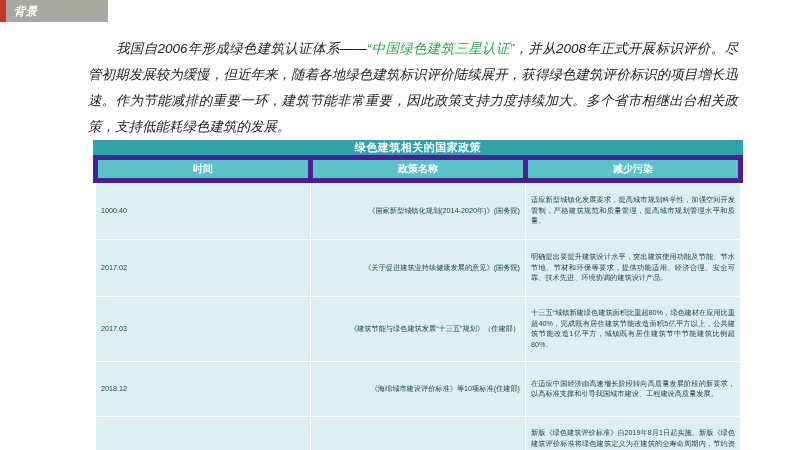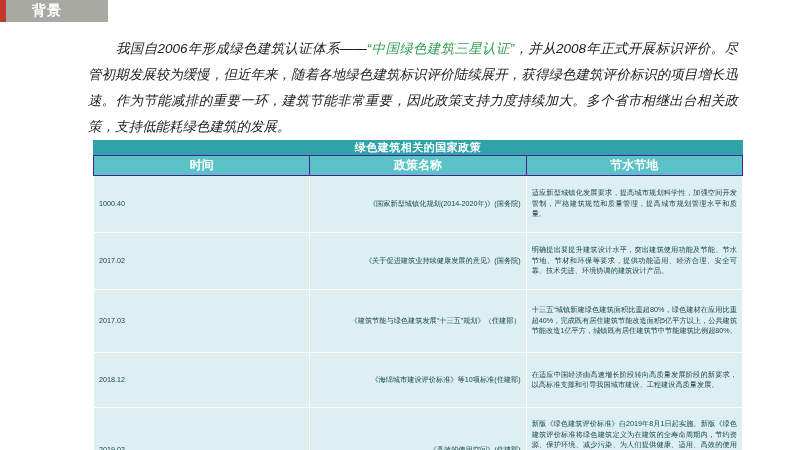--- a/index.html
+++ b/index.html
@@ -29,25 +29,26 @@
     background: #a7a9a2;
     display: flex;
     align-items: center;
   }
   .header-tab .bar {
     width: 6px;
     height: 22px;
     background: #c0392b;
   }
   .header-tab .title {
-    font-size: 14px;
+    font-size: 11px;
     color: #ffffff;
-    padding-left: 26px;
+    padding-left: 8px;
     letter-spacing: 1px;
     font-weight: bold;
+    font-style: italic;
   }
 
   
   .paragraph {
     position: absolute;
     left: 88px;
     top: 36px;
     width: 650px;
     font-size: 13.5px;
     line-height: 26px;
@@ -79,24 +80,24 @@
     font-size: 11px;
     font-weight: bold;
     height: 15px;
     line-height: 15px;
     text-align: center;
     letter-spacing: 0.5px;
   }
   table.policy th {
     background: #5bc3c7;
     color: #ffffff;
-    font-size: 12px;
+    font-size: 10px;
     font-weight: bold;
     height: 16px;
-    border: 1px solid #4c1d95;
+    border: 5px solid #4c1d95;
     text-align: center;
     vertical-align: middle;
   }
   table.policy td {
     background: #ddeff0;
     color: #17464a;
     font-size: 7.2px;
     line-height: 10.5px;
     border: 1px solid #ffffff;
     padding: 11px 5px;
@@ -136,21 +137,21 @@
     <span>我国自2006年形成绿色建筑认证体系——</span><span class="green">“中国绿色建筑三星认证”</span><span>，并从2008年正式开展标识评价。尽管初期发展较为缓慢，但近年来，随着各地绿色建筑标识评价陆续展开，获得绿色建筑评价标识的项目增长迅速。作为节能减排的重要一环，建筑节能非常重要，因此政策支持力度持续加大。多个省市相继出台相关政策，支持低能耗绿色建筑的发展。</span>
   </div>
 
   <div class="table-wrap">
     <table class="policy">
       <caption>绿色建筑相关的国家政策</caption>
       <thead>
         <tr>
           <th>时间</th>
           <th>政策名称</th>
-          <th>节水节地</th>
+          <th>减少污染</th>
         </tr>
       </thead>
       <tbody>
         <tr class="h1">
           <td class="col-time">1000.40</td>
           <td class="col-name">《国家新型城镇化规划(2014-2020年)》(国务院)</td>
           <td class="col-content">适应新型城镇化发展要求，提高城市规划科学性，加强空间开发管制，严格建筑规范和质量管理，提高城市规划管理水平和质量。</td>
         </tr>
         <tr class="h3">
           <td class="col-time">2017.02</td>

